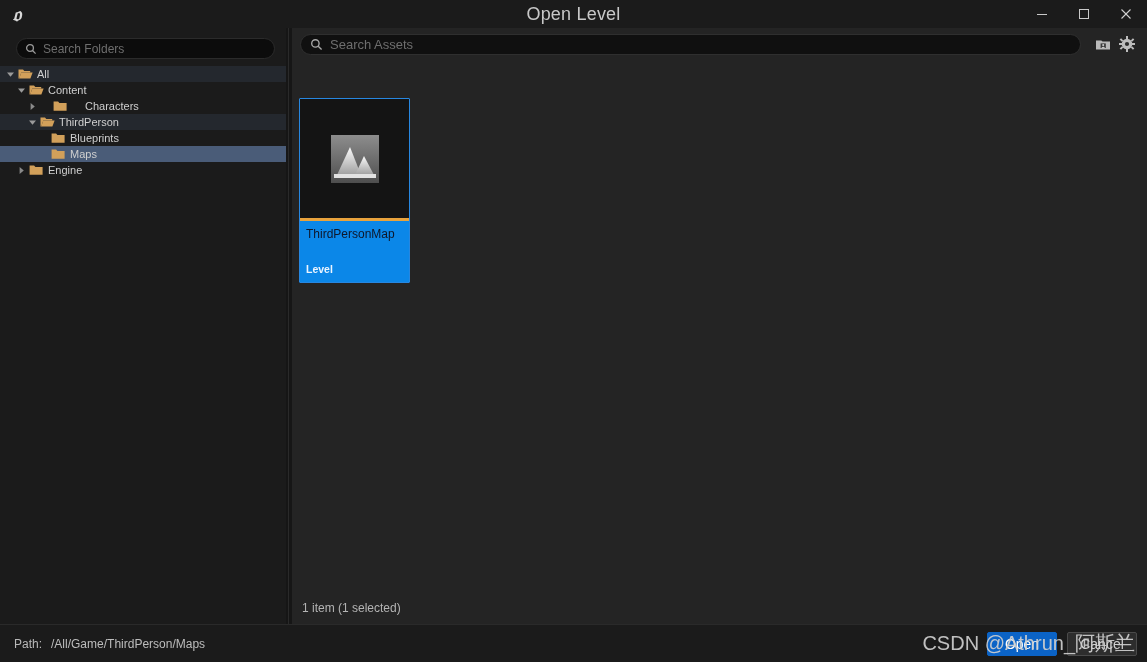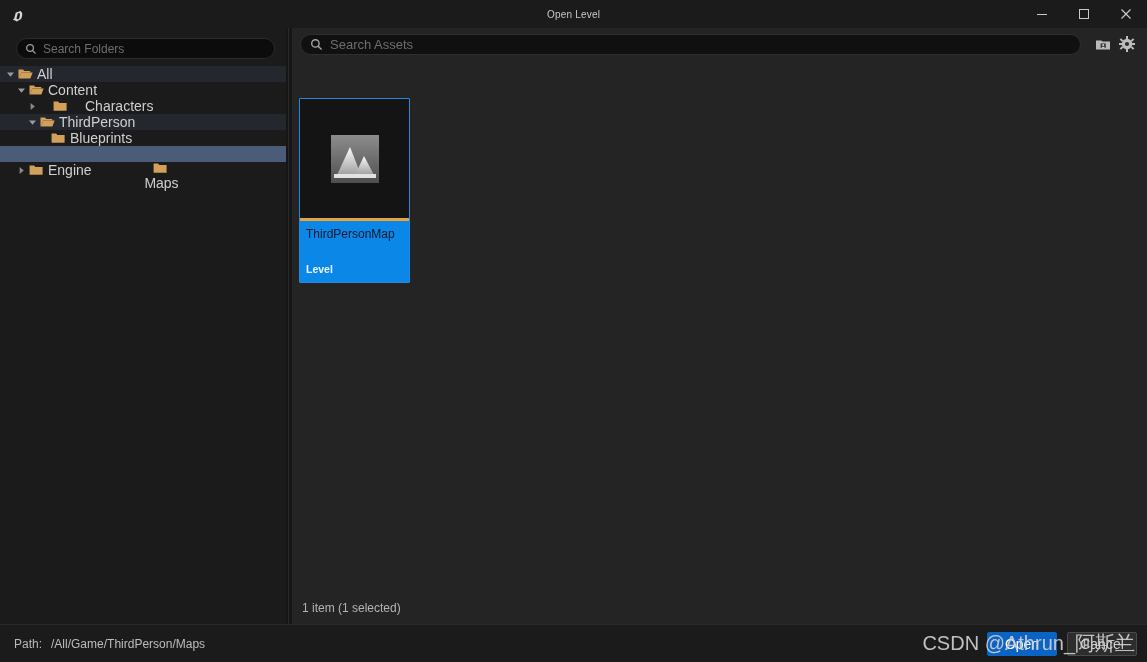--- a/index.html
+++ b/index.html
@@ -23,21 +23,21 @@
     display: flex; align-items: center;
   }
   .ue-logo {
     width: 34px; height: 28px;
     display: flex; align-items: center; justify-content: center;
   }
   .ue-logo svg { display: block; }
   .title-text {
     position: absolute; left: 0; right: 0; top: 0; height: 28px;
     display: flex; align-items: center; justify-content: center;
-    font-size: 10px; color: #c8c8c8; letter-spacing: .2px;
+    font-size: 18px; color: #c8c8c8; letter-spacing: .2px;
     pointer-events: none;
   }
   .win-buttons {
     position: absolute; right: 0; top: 0; height: 28px;
     display: flex; align-items: stretch;
   }
   .win-btn {
     width: 42px; display: flex; align-items: center; justify-content: center;
     color: #c9c9c9;
   }
@@ -57,25 +57,25 @@
   .search-box .mag { flex: 0 0 auto; margin-right: 6px; display:flex; }
   .search-ph {
     font-size: 12px; color: #6e6e6e; line-height: 1;
     white-space: nowrap; overflow: hidden;
   }
 
   .tree { margin-top: 7px; }
   .tree-row {
     position: relative; height: 16px;
     display: flex; align-items: center;
-    font-size: 14px; color: #cfcfcf;
+    font-size: 11px; color: #cfcfcf;
     white-space: nowrap;
   }
   .tree-row.tint   { background: #24282e; }
-  .tree-row.select { background: #4a5c78; flex-direction: column; }
+  .tree-row.select { background: #4a5c78; }
   .tree-row .arrow {
     width: 13px; flex: 0 0 13px; display: flex;
     align-items: center; justify-content: center;
   }
   .tree-row .folder {
     width: 17px; flex: 0 0 17px; display: flex;
     align-items: center; justify-content: center; margin-right: 3px;
   }
   .tree-row .lbl { line-height: 1; }
 

